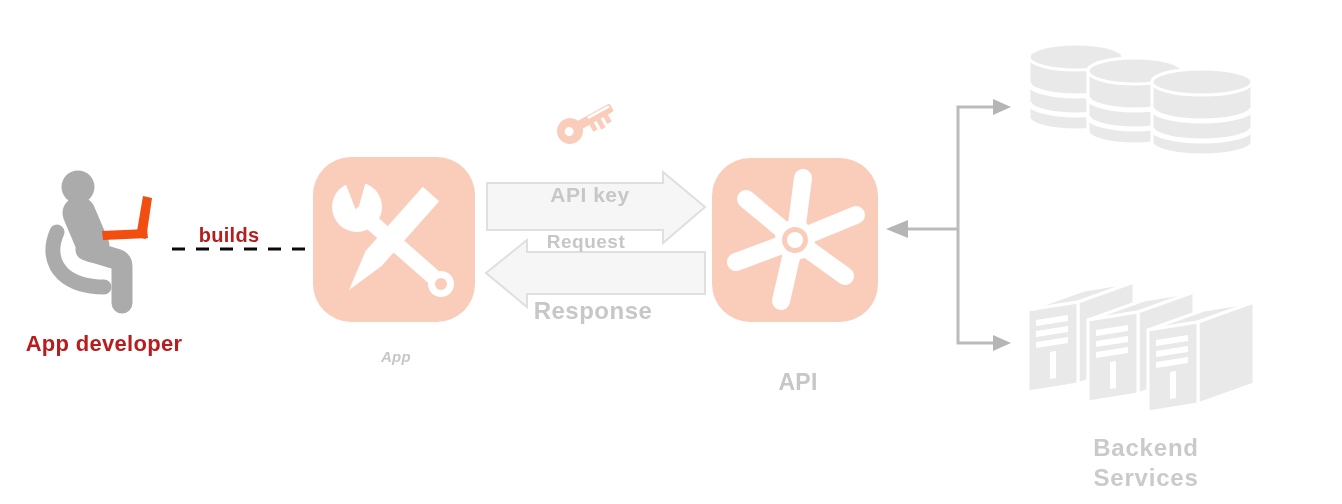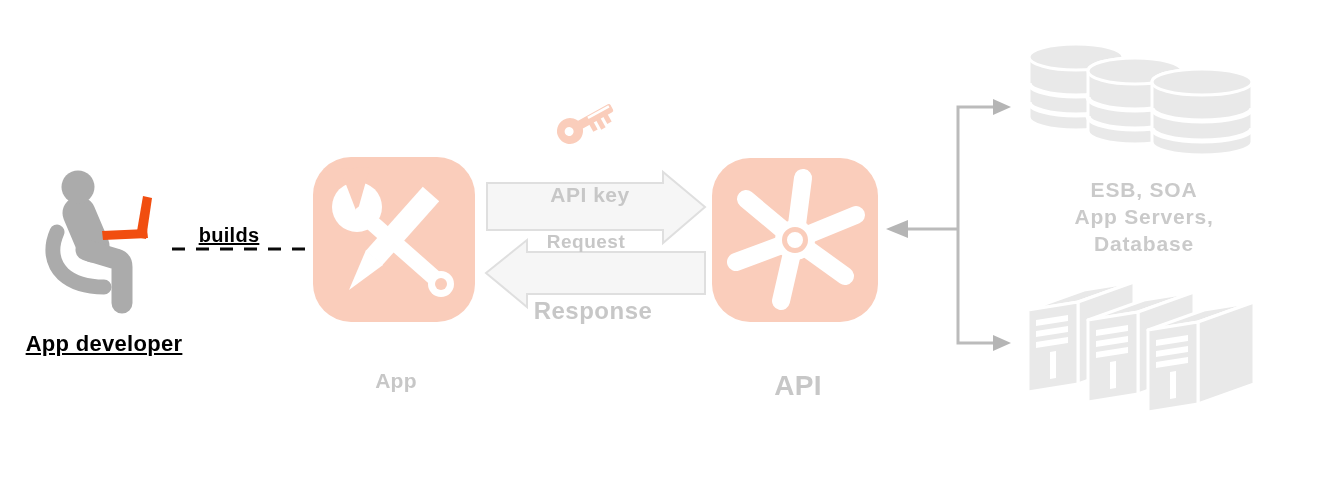--- a/index.html
+++ b/index.html
@@ -14,27 +14,27 @@
   .label{
     position:absolute;
     transform:translateX(-50%);
     font-weight:bold;
     text-align:center;
     white-space:pre-line;
     line-height:1.25;
     letter-spacing:0.3px;
     user-select:none;
   }
-  .lbl-black{color:#000000;text-decoration:underline;}
+  .lbl-black{color:#b91c1c;}
   .lbl-muted{color:#C7C7C7;margin-top:33px;}
   .lbl-backend{color:#CACACA;}
   .app-developer-label{left:104px;top:330px;font-size:22px;}
   .builds-label{left:229px;top:223px;font-size:20px;}
-  .app-label{left:396px;top:335px;font-size:21px;}
-  .api-label{left:798px;top:335px;font-size:28px;}
+  .app-label{left:396px;top:315px;font-size:15px;font-style:italic;}
+  .api-label{left:798px;top:335px;font-size:23px;}
   .api-key-label{left:590px;top:149px;font-size:21px;letter-spacing:0.5px;}
   .request-label{left:586px;top:197px;font-size:19px;letter-spacing:0.5px;text-align:center;}
   .response-label{left:593px;top:263px;font-size:24px;letter-spacing:0.5px;}
   .esb-label{left:1144px;top:176px;font-size:21px;line-height:27px;letter-spacing:0.8px;}
   .backend-services-label{left:1146px;top:433px;font-size:24px;letter-spacing:0.8px;}
 </style>
 </head>
 <body>
 
 <div class="canvas">
@@ -173,18 +173,16 @@
   <div class="label lbl-muted app-label">App</div>
 
   <div class="label lbl-muted api-key-label">API key</div>
 
   <div class="label lbl-muted request-label">Request</div>
 
   <div class="label lbl-muted response-label">Response</div>
 
   <div class="label lbl-muted api-label">API</div>
 
-  <div class="label lbl-backend esb-label">ESB, SOA
-App Servers,
-Database</div>
 
+  <div class="label lbl-backend backend-services-label">Backend Services</div>
 
 </div>
 
 </body></html>

